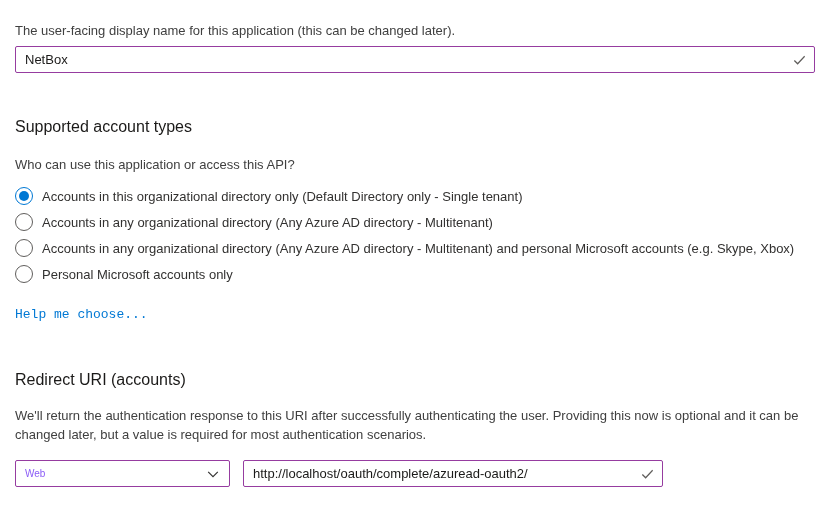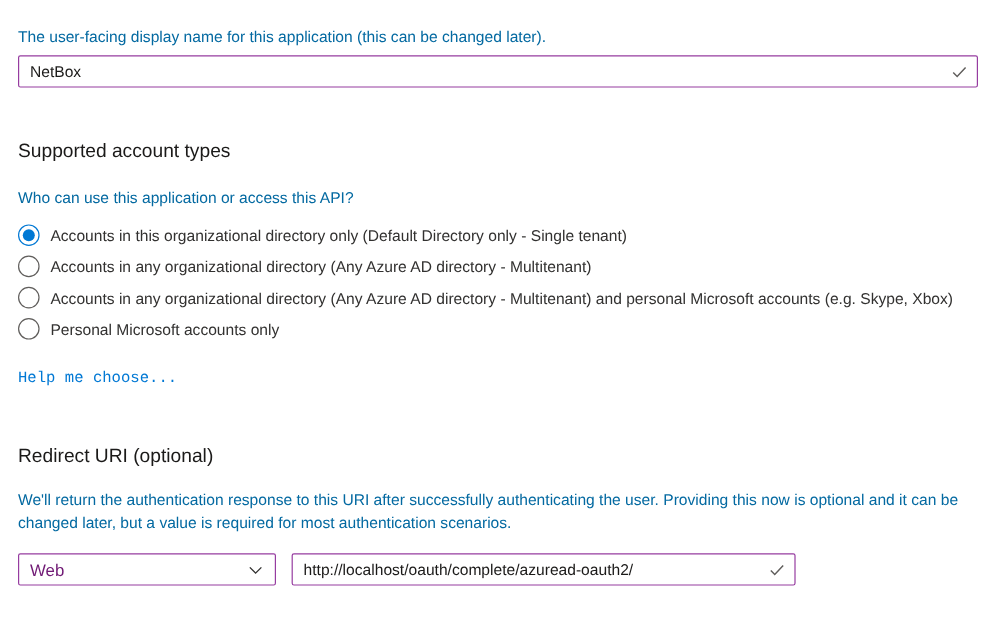--- a/index.html
+++ b/index.html
@@ -23,21 +23,21 @@
     line-height: 22px;
   }
   .required-marker {
     color: #e81123;
     font-size: 14px;
     margin-right: 4px;
   }
   .desc {
     font-size: 13px;
     line-height: 19px;
-    color: #0369a1;
+    color: #404040;
   }
   
   .name-title { margin-top: 2px; }
   .name-desc { margin-top: 13px; }
   .text-input-wrap {
     position: relative;
     margin-top: 6px;
     height: 27px;
     border: 1px solid #963CA0;
     border-radius: 2px;
@@ -130,22 +130,22 @@
     height: 27px;
     border: 1px solid #963CA0;
     border-radius: 2px;
     display: flex;
     align-items: center;
     padding: 0 30px 0 9px;
     cursor: pointer;
     background: #fff;
   }
   .dropdown-value {
-    font-size: 14px;
-    color: #701a75;
+    font-size: 10px;
+    color: #8b5cf6;
   }
   .dropdown-chevron {
     position: absolute;
     right: 9px;
     top: 50%;
     transform: translateY(-50%);
     width: 14px;
     height: 14px;
   }
   .dropdown-chevron svg { width: 14px; height: 14px; display: block; }
@@ -191,21 +191,21 @@
     </div>
     <div class="radio-row">
       <span class="radio"></span>
       <span class="radio-label">Personal Microsoft accounts only</span>
     </div>
   </div>
 
   <a class="help-link">Help me choose...</a>
 
   
-  <div class="section-title redirect-title">Redirect URI (optional)</div>
+  <div class="section-title redirect-title">Redirect URI (accounts)</div>
   <div class="desc redirect-desc">We'll return the authentication response to this URI after successfully authenticating the user. Providing this now is optional and it can be changed later, but a value is required for most authentication scenarios.</div>
 
   <div class="redirect-row">
     <div class="dropdown">
       <span class="dropdown-value">Web</span>
       <span class="dropdown-chevron">
         <svg viewBox="0 0 16 16" fill="none">
             <path d="M2.5 5.5 L8 11 L13.5 5.5" stroke="#323130" stroke-width="1.3" fill="none"></path>
           </svg>
       </span>

